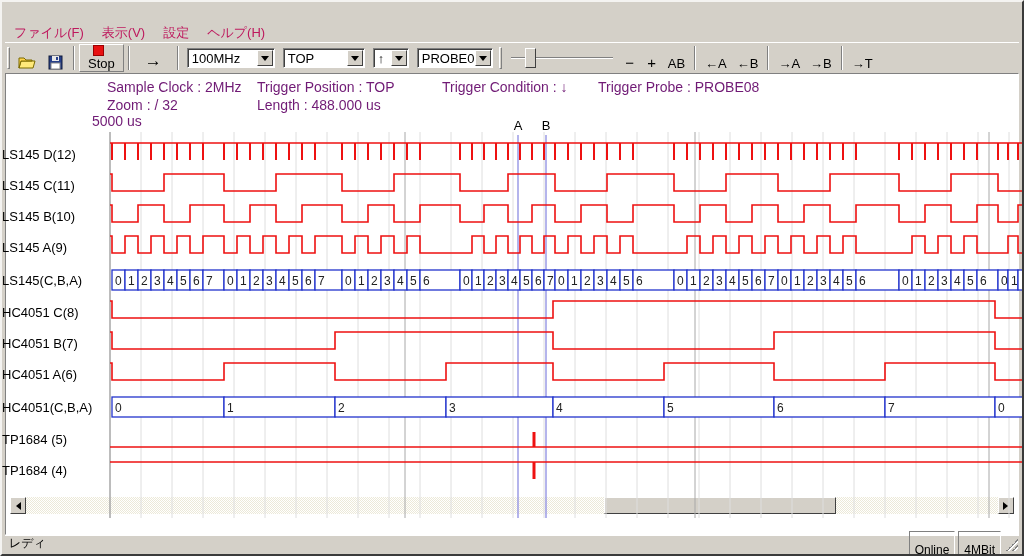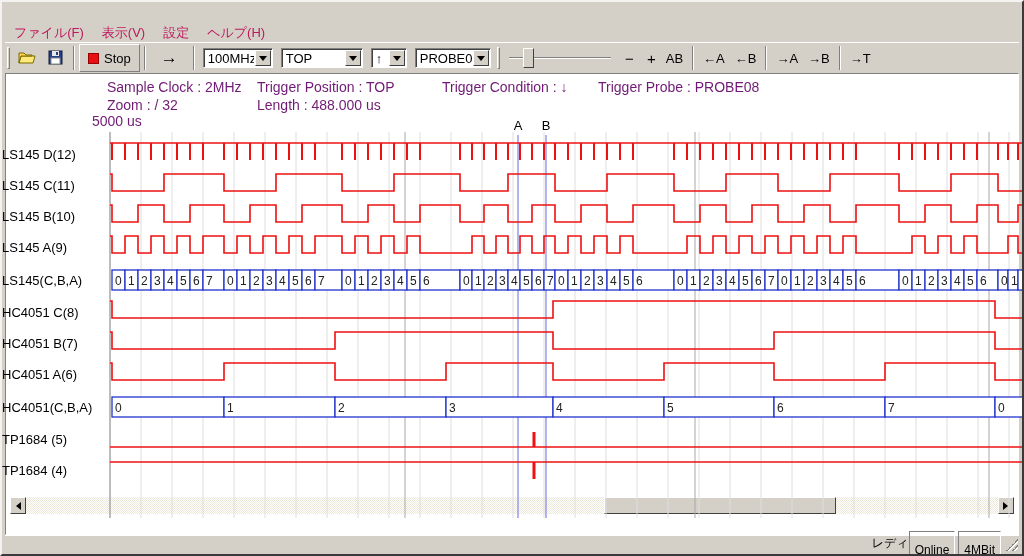--- a/index.html
+++ b/index.html
@@ -22,21 +22,21 @@
     font-size:10px;line-height:11px;text-align:center;color:#000;
     font-family:"DejaVu Sans Mono",monospace;
   }
   .menubar{position:absolute;left:3px;top:21px;right:3px;height:19px;display:flex;align-items:center;font-size:13px;color:#be185d;}
   .menu-item{padding:2px 9px;}
   .toolbar{position:absolute;left:3px;top:40px;right:3px;height:31px;border-top:1px solid #fff;display:flex;align-items:center;}
   .grip{width:3px;height:22px;border:1px solid;border-color:#fff #808080 #808080 #fff;margin:0 3px 0 2px;}
   .sep{width:0;height:24px;border-left:1px solid #808080;border-right:1px solid #fff;margin:0 4px;}
   .flatbtn{
     height:28px;min-width:22px;display:flex;align-items:center;justify-content:flex-end;
-    font-size:13px;color:#000;padding:0 4px;background:#d4d0c8;border:1px solid #d4d0c8;
+    font-size:13px;color:#000;padding:0 4px;background:#d4d0c8;border:1px solid #d4d0c8;flex-direction:column;
   }
   .raised{border:1px solid;border-color:#fff #808080 #808080 #fff;}
   .stop-sq{width:11px;height:11px;background:#e81111;border:1px solid #900;margin-right:5px;flex:none;}
   .combo{height:20px;background:#fff;border:1px solid;border-color:#808080 #fff #fff #808080;box-shadow:inset 1px 1px 0 #404040;display:flex;align-items:center;margin:0 4px;font-size:13px;}
   .combo-text{flex:1;padding:0 4px;color:#000;white-space:nowrap;overflow:hidden;}
   .combo-btn{width:16px;height:16px;margin:1px;background:#d4d0c8;border:1px solid;border-color:#fff #404040 #404040 #fff;display:flex;align-items:center;justify-content:center;flex:none;}
   .arr-down{width:0;height:0;border:4px solid transparent;border-top:5px solid #000;margin-top:4px;}
   .slider{position:relative;width:102px;height:22px;margin:0 6px;flex:none;}
   .slider-track{position:absolute;left:0;right:0;top:10px;height:2px;border-top:1px solid #808080;border-bottom:1px solid #fff;}
   .slider-thumb{position:absolute;left:14px;top:1px;width:11px;height:20px;background:#d4d0c8;border:1px solid;border-color:#fff #404040 #404040 #fff;}
@@ -45,21 +45,21 @@
   .chlabel{position:absolute;left:0;font-size:13px;color:#000;white-space:nowrap;transform:translateY(-50%);}
   #wave-svg{position:absolute;left:0;top:0;pointer-events:none;}
   .hscroll{position:absolute;left:4px;right:4px;bottom:20px;height:17px;
     background-image:conic-gradient(#ece9d8 25%,#ffffff 25% 50%,#ece9d8 50% 75%,#ffffff 75%);
     background-size:2px 2px;}
   .sc-btn{position:absolute;top:0;width:16px;height:17px;background:#d4d0c8;border:1px solid;border-color:#fff #404040 #404040 #fff;display:flex;align-items:center;justify-content:center;}
   .sc-thumb{position:absolute;top:0;height:17px;background:#d4d0c8;border:1px solid;border-color:#fff #404040 #404040 #fff;}
   .tri-l{width:0;height:0;border:4px solid transparent;border-right:5px solid #000;margin-left:-3px;}
   .tri-r{width:0;height:0;border:4px solid transparent;border-left:5px solid #000;margin-right:-3px;}
   .statusbar{position:absolute;left:3px;right:3px;bottom:3px;height:16px;border-top:1px solid #fff;display:flex;align-items:center;font-size:12px;color:#000;}
-  .sb-ready{flex:1;padding-left:4px;text-align:right;}
+  .sb-ready{flex:1;padding-left:4px;}
   .sb-panel{height:14px;padding:12px 5px;margin-right:3px;border:1px solid;border-color:#808080 #fff #fff #808080;line-height:13px;}
   .sb-grip{width:12px;height:12px;margin:2px 1px 0 2px;background:
     linear-gradient(135deg,transparent 50%, #808080 50% 58%, #fff 58% 66%, transparent 66% 75%, #808080 75% 83%, #fff 83% 91%, transparent 91%);}
 </style>
 </head>
 <body>
 
 <div class="window">
 
 
@@ -87,21 +87,21 @@
       </svg>
     </div>
     <div class="sep"></div>
     <div class="flatbtn raised" style="padding:0 8px">
       <span class="stop-sq"></span>
       <span>Stop</span>
     </div>
     <div class="sep"></div>
     <div class="flatbtn" style="font-size:17px;padding:0 10px">→</div>
     <div class="sep"></div>
-    <div class="combo" style="width:70px">
+    <div class="combo" style="width:88px">
       <span class="combo-text">100MHz</span>
       <span class="combo-btn">
           <span class="arr-down"></span>
         </span>
     </div>
     <div class="combo" style="width:82px">
       <span class="combo-text">TOP</span>
       <span class="combo-btn">
           <span class="arr-down"></span>
         </span>

